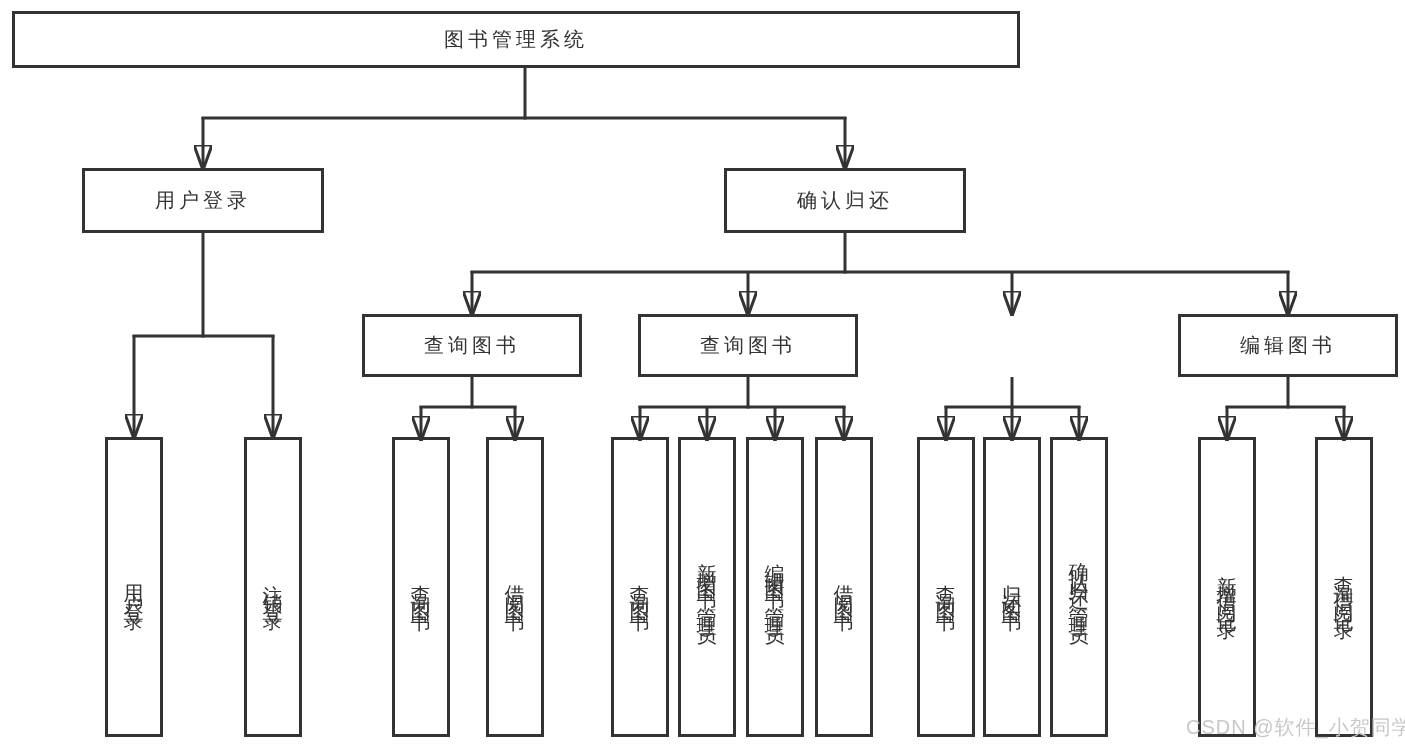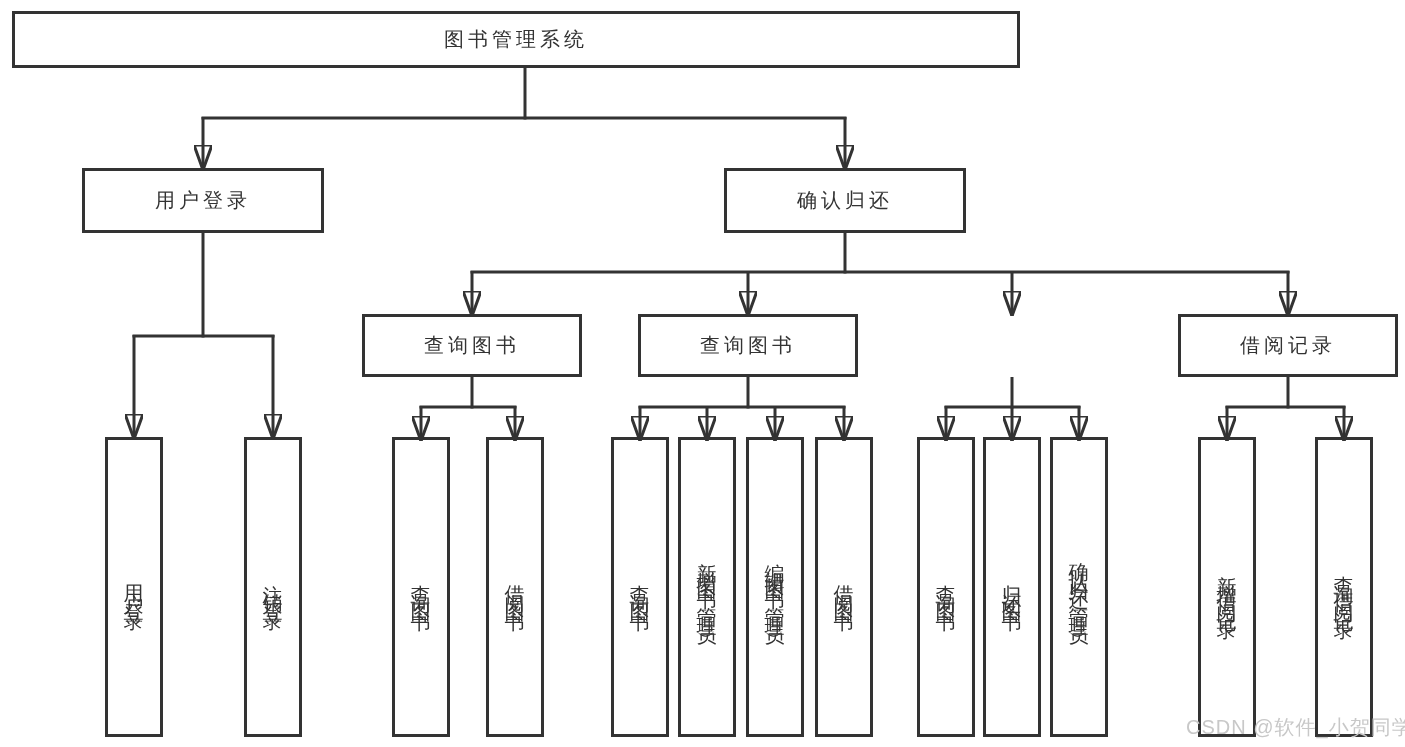--- a/index.html
+++ b/index.html
@@ -123,21 +123,21 @@
     <span class="hlabel">确认归还</span>
   </div>
 
   <div class="box" style="left:362px; top:314px; width:220px; height:63px;">
     <span class="hlabel">查询图书</span>
   </div>
   <div class="box" style="left:638px; top:314px; width:220px; height:63px;">
     <span class="hlabel">查询图书</span>
   </div>
   <div class="box" style="left:1178px; top:314px; width:220px; height:63px;">
-    <span class="hlabel">借阅记录</span>
+    <span class="hlabel">编辑图书</span>
   </div>
 
   <div class="box" style="left:105px; top:437px; width:58px; height:300px;">
     <span class="vlabel">用户登录</span>
   </div>
   <div class="box" style="left:244px; top:437px; width:58px; height:300px;">
     <span class="vlabel">注销登录</span>
   </div>
 
   <div class="box" style="left:392px; top:437px; width:58px; height:300px;">

